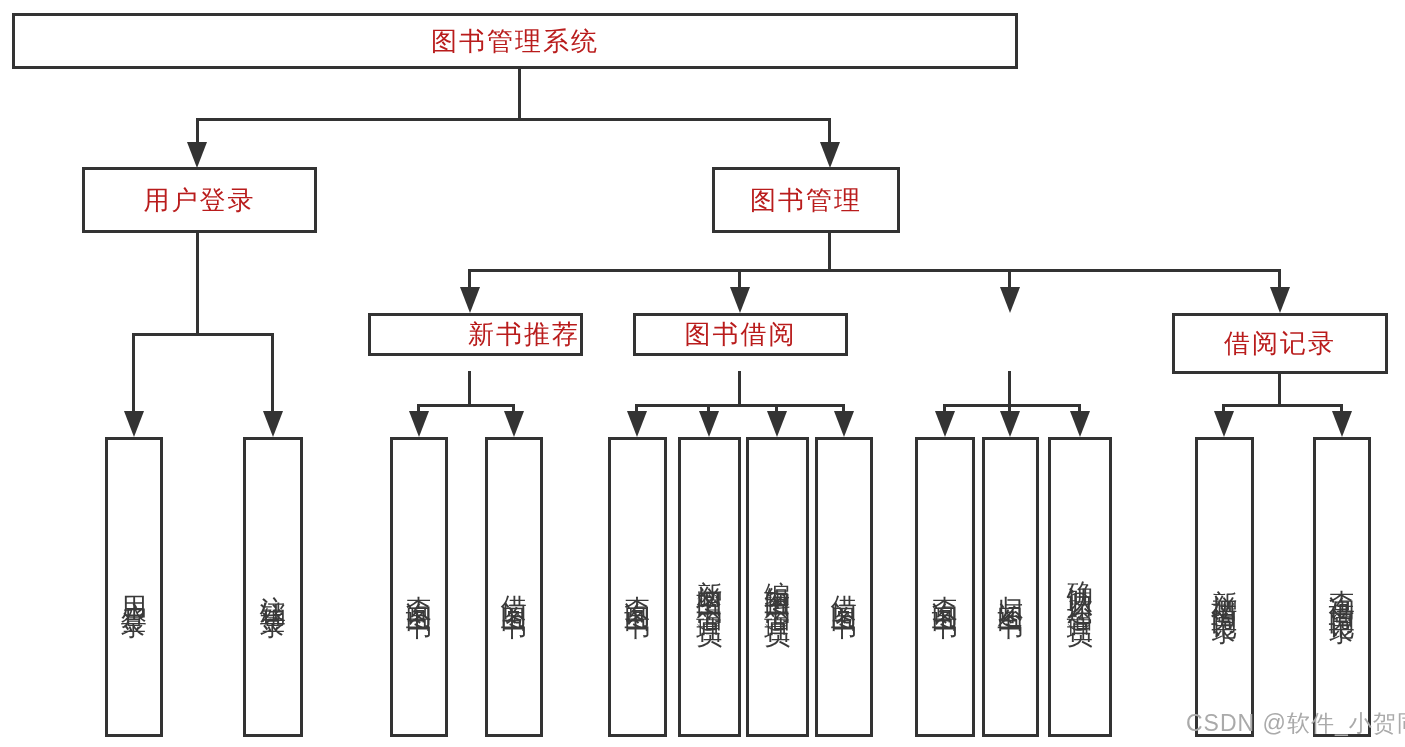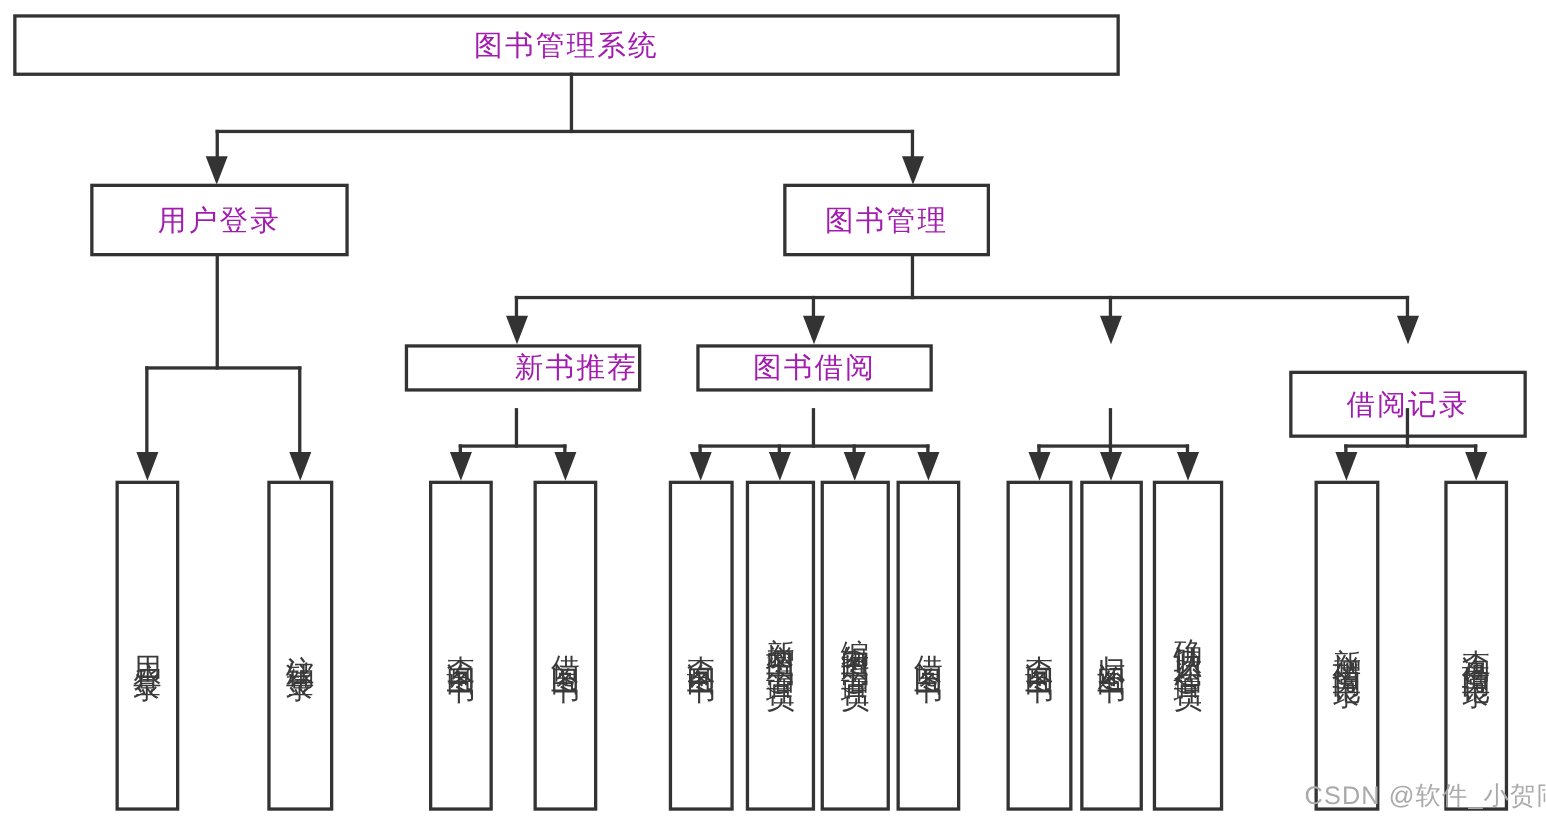--- a/index.html
+++ b/index.html
@@ -17,21 +17,21 @@
     position: absolute;
     border: 3px solid #333333;
     background: #ffffff;
     display: flex;
     align-items: center;
     justify-content: center;
   }
   .hlabel {
     font-size: 26px;
     letter-spacing: 2px;
-    color: #a21caf;
+    color: #b91c1c;
     white-space: nowrap;
   }
   .vlabel {
     writing-mode: vertical-lr;
     font-size: 26px;
     letter-spacing: 6px;
     line-height: 1.1;
     color: #3a3a3a;
     white-space: nowrap;
   }
@@ -94,21 +94,21 @@
   <div class="ahead" style="left:1000px; top:287px;"></div>
   <div class="vline" style="left:1278px; top:269px; height:22px;"></div>
   <div class="ahead" style="left:1270px; top:287px;"></div>
 
   <div class="box" style="left:368px; top:313px; width:215px; height:43px;justify-content:flex-end;">
     <span class="hlabel">新书推荐</span>
   </div>
   <div class="box" style="left:633px; top:313px; width:215px; height:43px;">
     <span class="hlabel">图书借阅</span>
   </div>
-  <div class="box" style="left:1172px; top:313px; width:216px; height:61px;margin-top:24px;">
+  <div class="box" style="left:1172px; top:313px; width:216px; height:61px;">
     <span class="hlabel">借阅记录</span>
   </div>
 
   <div class="vline" style="left:468px; top:371px; height:36px;"></div>
   <div class="hline" style="left:417px; top:404px; width:98px;"></div>
   <div class="vline" style="left:417px; top:404px; height:11px;"></div>
   <div class="ahead" style="left:409px; top:411px;"></div>
   <div class="vline" style="left:512px; top:404px; height:11px;"></div>
   <div class="ahead" style="left:504px; top:411px;"></div>
 

